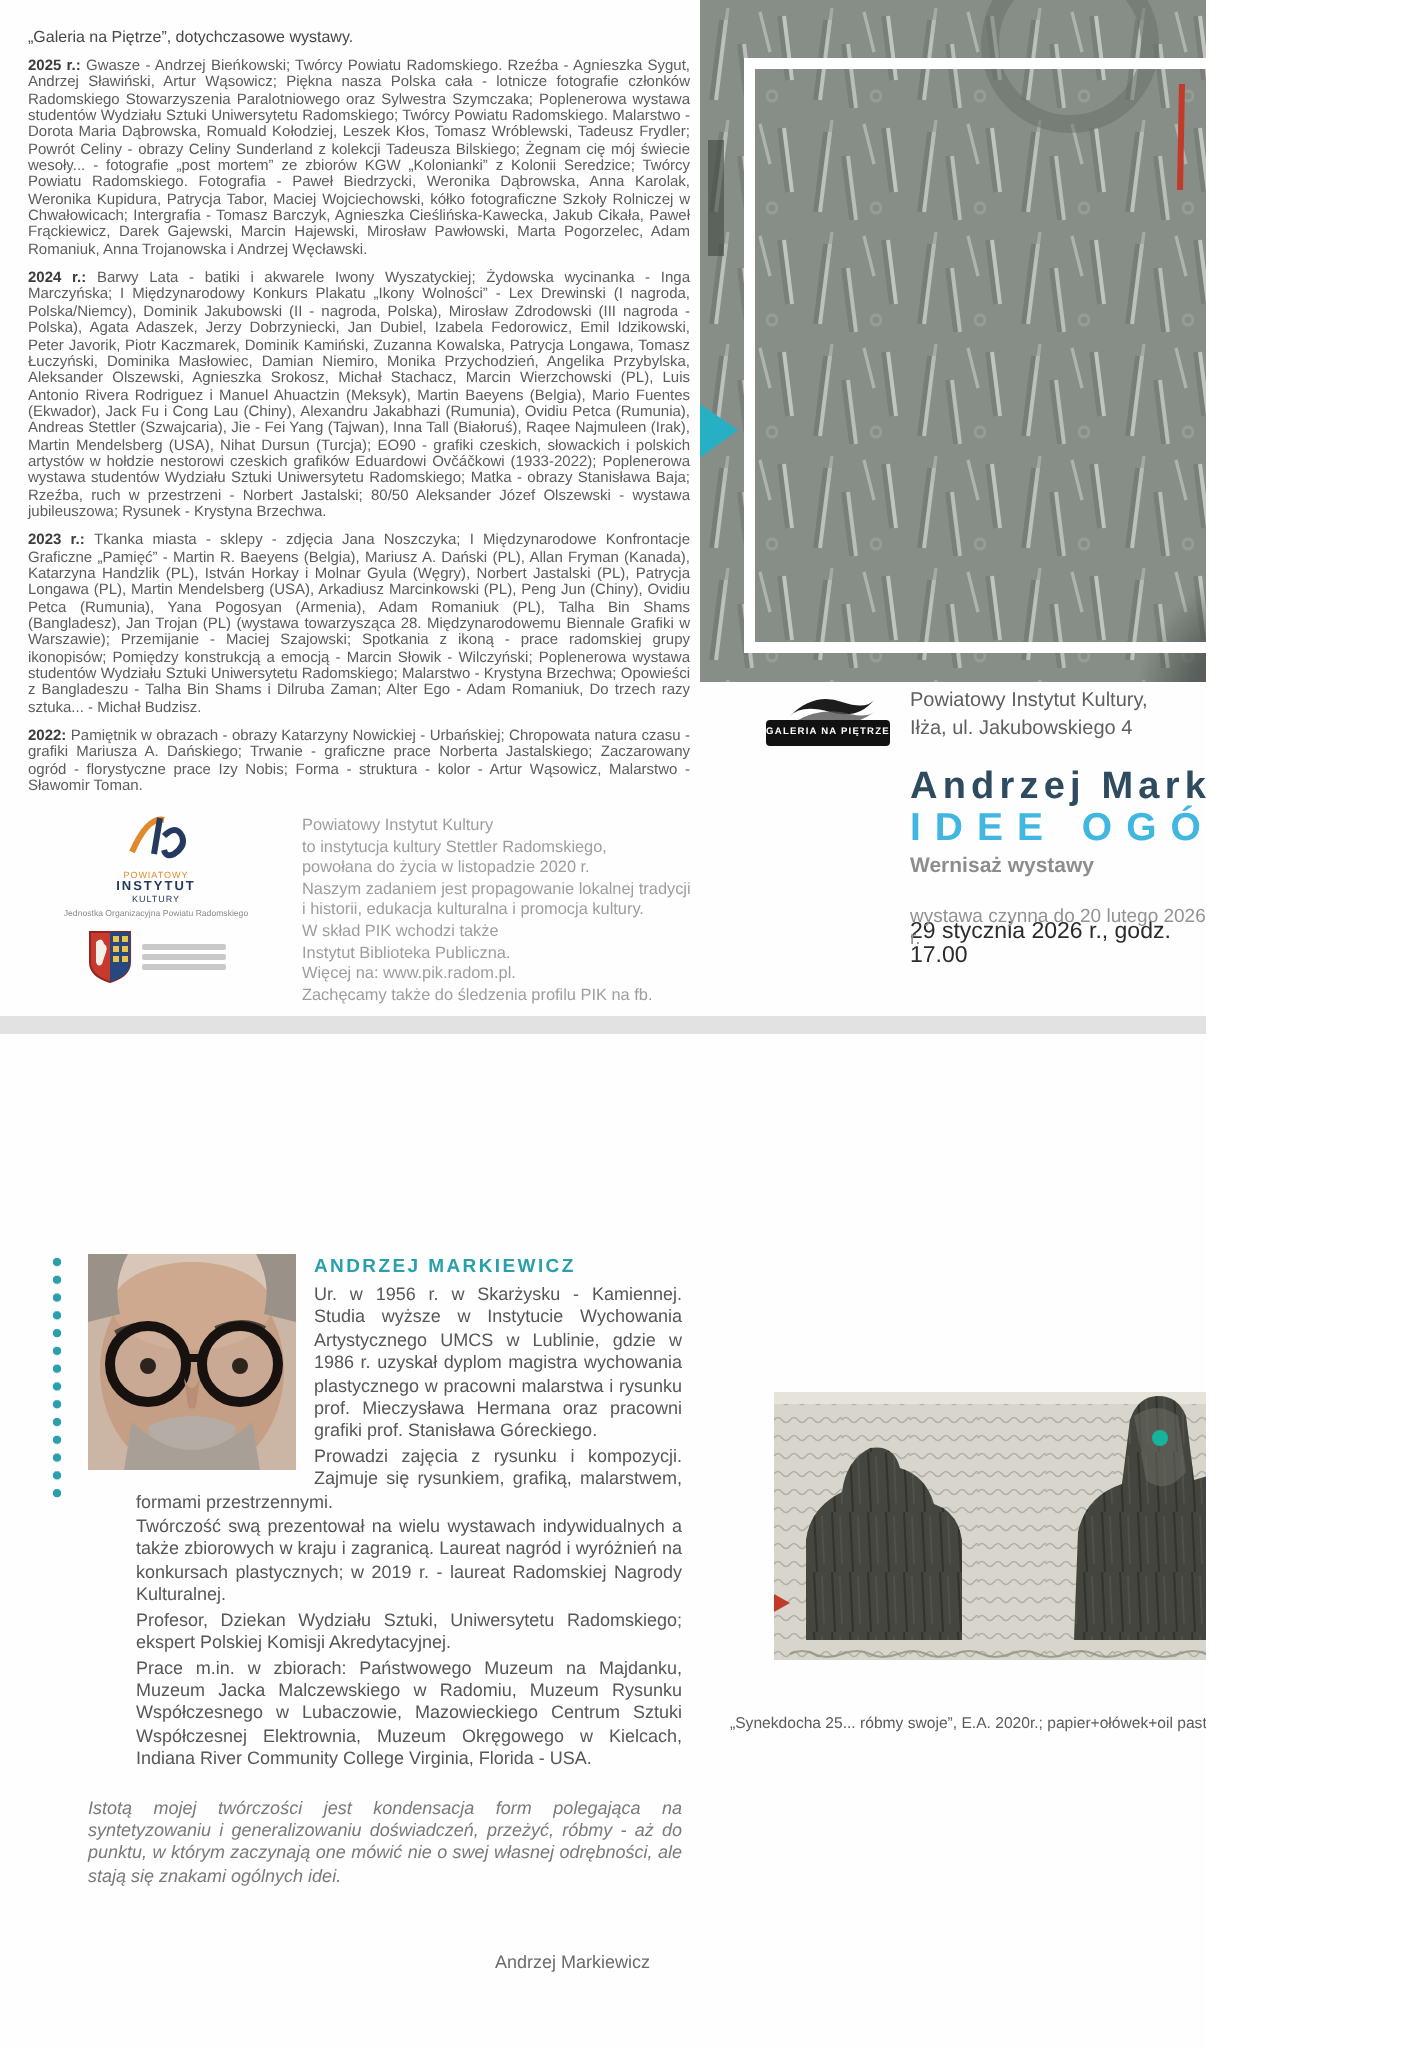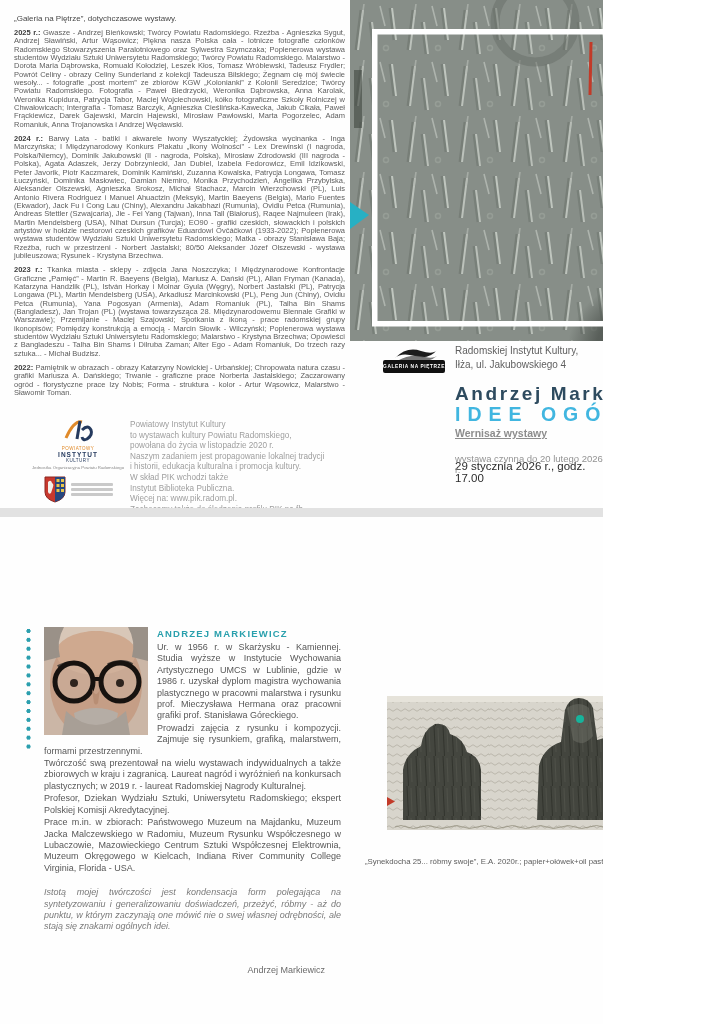--- a/index.html
+++ b/index.html
@@ -8,21 +8,21 @@
   .abs{position:absolute;}
 
   
   .left-col{left:14px;top:14px;width:331px;color:#5a5a5a;}
   .lc-header{font-size:8px;color:#474747;margin:0 0 6px 0;}
   .year-para{font-size:7.5px;line-height:8.35px;text-align:justify;margin:0 0 6px 0;color:#5d5d5d;}
   .year-para b{color:#3d3d3d;}
   .year-para .yr-text{font-style:italic;font-style:normal;}
 
   
-  .pik-block{left:30px;top:406px;width:316px;display:flex;gap:4px;margin-top:12px;}
+  .pik-block{left:30px;top:406px;width:316px;display:flex;gap:25px;}
   .pik-logos{width:96px;display:flex;flex-direction:column;align-items:center;gap:6px;}
   .pik-logo1{text-align:center;}
   .pik-logo1 .l1-top{font-size:4.5px;color:#e08a2a;letter-spacing:.5px;}
   .pik-logo1 .l1-main{font-size:6.5px;font-weight:bold;color:#253a5e;letter-spacing:1px;}
   .pik-logo1 .l1-sub{font-size:4.5px;color:#253a5e;letter-spacing:.5px;}
   .pik-logo1 .l1-caption{font-size:4.3px;color:#8a8a8a;margin-top:2px;}
   .pik-herb{display:flex;align-items:center;gap:5px;}
   .herb-lines span{display:block;width:42px;height:2.5px;background:#c9c9c9;margin:2.5px 0;border-radius:1px;}
   .pik-text{font-size:8.2px;line-height:10.6px;color:#9e9e9e;padding-top:2px;}
   .pik-text span{display:block;}
@@ -32,35 +32,35 @@
   .gallery-row{left:383px;top:342px;width:320px;}
   .gallery-badge-wrap{position:absolute;left:0;top:2px;width:62px;height:36px;}
   .gallery-badge{position:absolute;left:0;top:16px;width:62px;height:13px;background:#111;
                  border-radius:2px;display:flex;align-items:center;justify-content:center;}
   .gallery-badge div{color:#fff;font-size:4.8px;font-weight:bold;letter-spacing:.6px;white-space:nowrap;}
   .address{position:absolute;left:72px;top:2px;font-size:10px;line-height:13.5px;color:#5f5f5f;}
   .artist-name{left:455px;top:383px;font-size:19px;font-weight:bold;letter-spacing:2.6px;color:#2e4b5f;white-space:nowrap;}
   .artist-name .idot{position:absolute;width:4.5px;height:4.5px;background:#101010;border-radius:50%;
                      left:157px;top:-1px;}
   .expo-title{left:455px;top:403px;font-size:19.5px;font-weight:bold;letter-spacing:7px;color:#41b6e0;white-space:nowrap;}
-  .vernissage-label{left:455px;top:427px;font-size:10.5px;font-weight:bold;color:#8d8d8d;text-decoration:underline;}
+  .vernissage-label{left:455px;top:427px;font-size:10.5px;font-weight:bold;color:#8d8d8d;}
   .vernissage-date{left:455px;top:460px;font-size:11.5px;font-weight:normal;color:#2b2b2b;}
   .open-until{left:455px;top:453px;font-size:9.5px;color:#939393;}
 
   
   .divider{left:0;top:508px;width:707px;height:9px;background:#e2e2e2;}
 
   
   .dots-line{left:26px;top:628px;width:5px;height:124px;
     background:radial-gradient(circle at 2.5px 3px,#2b9fae 1.9px,rgba(0,0,0,0) 2.3px);
     background-size:5px 8.9px;background-repeat:repeat-y;}
   .bio-wrap{left:44px;top:627px;width:297px;color:#575757;}
   .portrait{float:left;width:104px;height:108px;margin:0 9px 4px 0;}
   .bio-name{font-size:9.5px;font-weight:bold;letter-spacing:1.2px;color:#2aa0ad;margin:1px 0 3px 0;}
-  .bio-para{font-size:9px;line-height:11.4px;text-align:justify;margin:0 0 1px 0;}
+  .bio-para{font-size:9px;line-height:11.4px;text-align:justify;margin:0 0 1px 0;padding-left:24px;}
   .statement{font-size:9px;line-height:11.4px;text-align:justify;font-style:italic;color:#7a7a7a;margin-top:13px;}
   .signature{text-align:right;font-size:9px;color:#6b6b6b;margin-top:32px;padding-right:16px;}
 
   
   .bottom-art{left:387px;top:696px;width:273px;height:141px;}
   .caption{left:365px;top:857px;font-size:7.8px;color:#5c5c5c;white-space:nowrap;}
 </style>
 </head>
 <body>
 
@@ -102,21 +102,21 @@
         </svg>
         <div class="herb-lines">
             <span></span>
             <span></span>
             <span></span>
           </div>
       </div>
     </div>
     <div class="pik-text">
       <span>Powiatowy Instytut Kultury</span>
-      <span>to wystawach kultury Powiatu Radomskiego,</span>
+      <span>to instytucja kultury Stettler Radomskiego,</span>
       <span>powołana do życia w listopadzie 2020 r.</span>
       <span>Naszym zadaniem jest propagowanie lokalnej tradycji</span>
       <span>i historii, edukacja kulturalna i promocja kultury.</span>
       <span>W skład PIK wchodzi także</span>
       <span>Instytut Biblioteka Publiczna.</span>
       <span>Więcej na: www.pik.radom.pl.</span>
       <span>Zachęcamy także do śledzenia profilu PIK na fb.</span>
     </div>
   </div>
 
@@ -177,21 +177,21 @@
     <div class="gallery-badge-wrap">
       <svg class="abs" style="left:4px;top:0;" width="54" height="20" viewBox="0 0 54 20">
         <path d="M8,14 Q20,2 34,7 Q46,11 50,6 Q42,16 28,12 Q14,8 8,14 Z" fill="#1c1c1c"></path>
         <path d="M10,17 Q24,9 38,13 Q46,15 50,12 Q40,20 26,17 Q16,15 10,17 Z" fill="#555" opacity=".8"></path>
       </svg>
       <div class="gallery-badge">
         <div>GALERIA NA PIĘTRZE</div>
       </div>
     </div>
     <div class="address">
-      <div>Radomskiej Instytut Kultury,</div>
+      <div>Powiatowy Instytut Kultury,</div>
       <div>Iłża, ul. Jakubowskiego 4</div>
     </div>
   </div>
 
   <div class="abs artist-name">
     <span>Andrzej Markiewicz</span>
     <span class="idot"></span>
   </div>
   <div class="abs expo-title">IDEE OGÓLNE</div>
   <div class="abs vernissage-label">Wernisaż wystawy</div>

